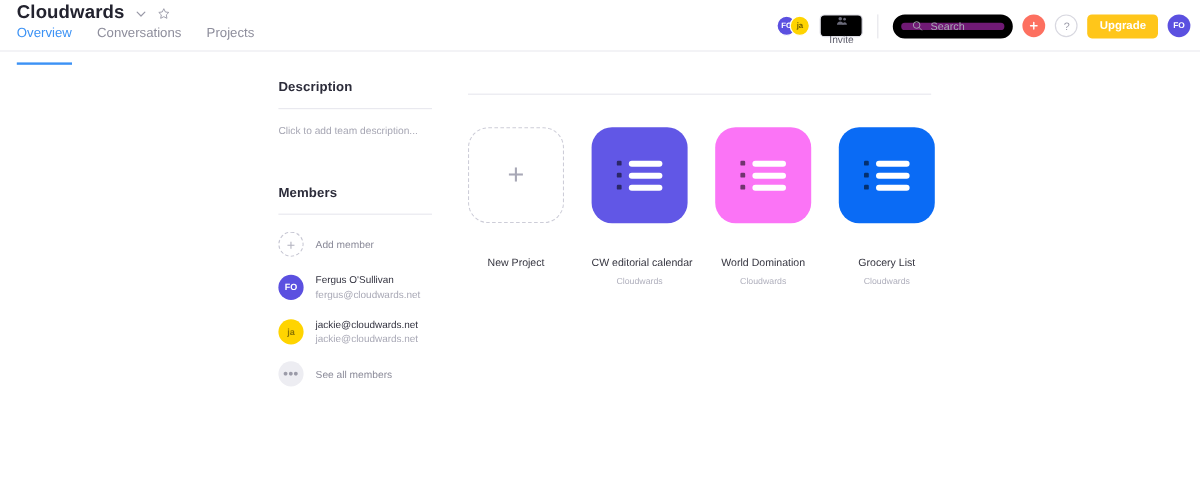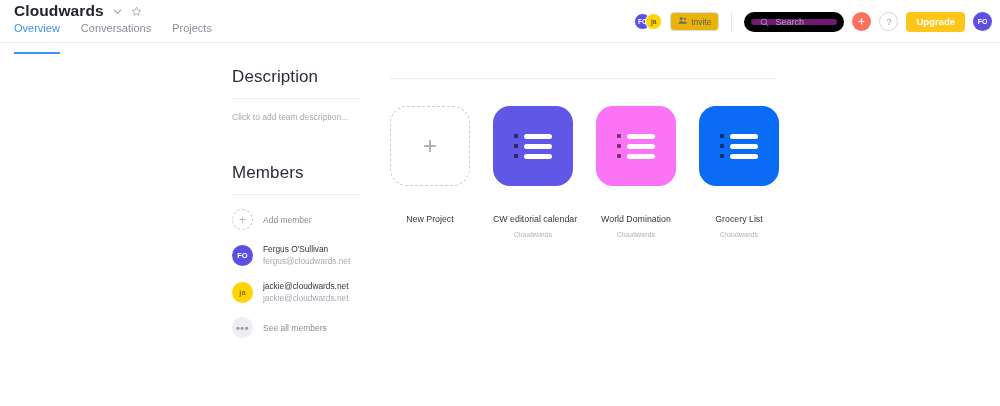--- a/index.html
+++ b/index.html
@@ -68,23 +68,24 @@
     font-size: 6.5px; font-weight: 700; color: #fff;
     border: 1.5px solid #fff;
   }
   .av.purple { background: #5b50e0; }
   .av.yellow { background: #ffd400; color: #6b5a00; }
 
   .invite-btn {
     display: flex; align-items: center; gap: 4px;
     height: 19px; padding: 0 7px;
     border: 1px solid #dcdce4; border-radius: 4px;
-    background: #eab308;
+    background: #000000;
     font-size: 8.5px; color: #5d5d6b;
     cursor: pointer;
+    flex-direction: column;
   }
   .vdiv { width: 1px; height: 20px; background: #e6e6ec; margin: 0 4px; }
 
   .search-box {
     display: flex; align-items: center; gap: 6px;
     width: 100px; height: 20px;
     padding: 0 9px;
     border: 7px solid #000000; border-radius: 11px;
     background: #701a75;
     cursor: text;
@@ -118,21 +119,21 @@
   
   .content { position: relative; }
 
   
   .left-col {
     position: absolute;
     left: 232px; top: 24px;
     width: 128px;
   }
   .sec-title {
-    font-size: 17px; font-weight: 400;
+    font-size: 11px; font-weight: 700;
     color: #2c2c3a;
     letter-spacing: .1px;
   }
   .sec-rule {
     height: 1px; background: #e9e9ef;
     margin-top: 11px;
   }
   .desc-placeholder {
     margin-top: 13px;
     font-size: 8.5px; color: #a7a7b4;

